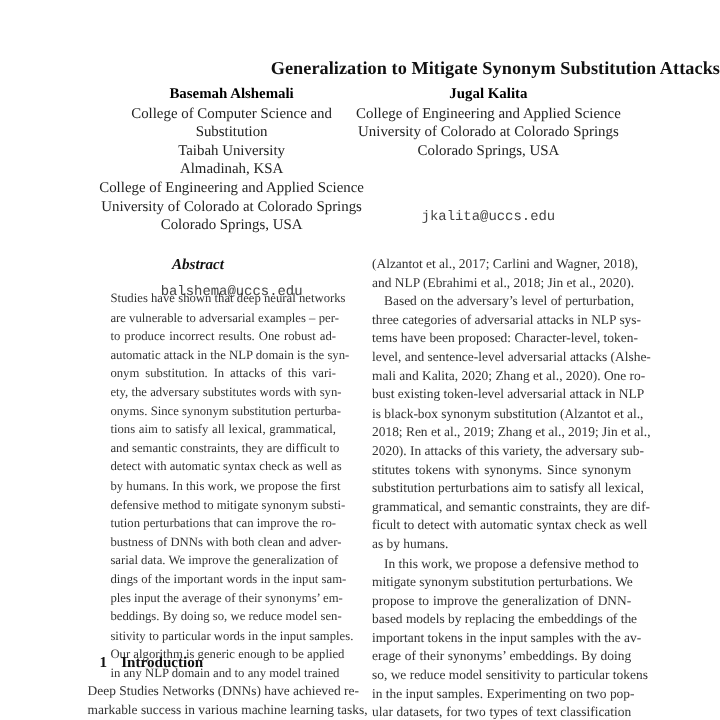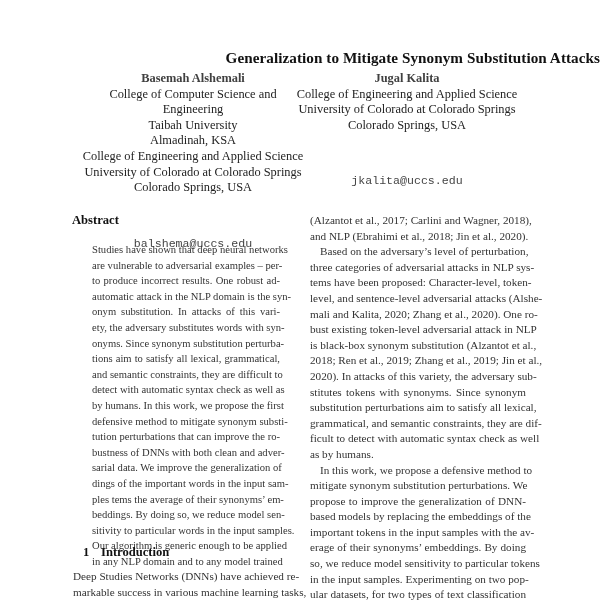--- a/index.html
+++ b/index.html
@@ -1,46 +1,46 @@
 <!DOCTYPE html>
 <html><head>
 <meta charset="utf-8">
 <style>
   html, body { margin: 0; padding: 0; background: #ffffff; }
   body { width: 600px; height: 600px; overflow: hidden; position: relative; font-family: "Liberation Serif", "DejaVu Serif", serif; color: #222; }
   .page { position: absolute; left: 0; top: 0; width: 600px; height: 600px; background: #fff; }
   .title { position: absolute; left: 0; width: 600px; top: 49px; text-align: right; font-weight: bold; font-size: 15.2px; color: #111; letter-spacing: 0.05px; }
   .author-block { position: absolute; text-align: center; font-size: 12.4px; line-height: 15.6px; color: #222; }
-  .author-block .name { font-weight: bold; color: #404040; }
+  .author-block .name { font-weight: bold; color: #000000; }
   .author-block .email { font-family: "Liberation Mono", "DejaVu Sans Mono", monospace; font-size: 11.6px; color: #444; margin-top: 40px; }
   .author-left { left: 78px; width: 230px; top: 71px; }
   .author-right { left: 294px; width: 226px; top: 71px; }
   .heading { position: absolute; font-weight: bold; color: #111; }
-  .abstract-heading { left: 72px; width: 218px; top: 213px; text-align: left; font-size: 12.6px; }
+  .abstract-heading { left: 56px; width: 218px; top: 213px; text-align: center; font-size: 12.6px; font-style: italic; }
   .intro-heading { left: 83px; top: 545px; font-size: 12.6px; }
   .intro-heading .num { display: inline-block; width: 18px; }
   .col-text { position: absolute; font-size: 10.6px; line-height: 15.6px; color: #333; }
   .col-text .ln { display: block; white-space: nowrap; text-align: justify; text-align-last: justify; height: 15.6px; }
   .col-text .ln.last { text-align-last: left; }
   .col-text .ln.indent { text-indent: 10px; }
   .abs-text { left: 92px; width: 188px; top: 242px; }
   .intro-text { left: 73px; width: 217px; top: 569px; font-size: 11.2px; }
   .right-text { left: 310px; width: 216px; top: 213px; font-size: 11.2px; line-height: 15.6px; }
 </style>
 </head>
 <body>
 
 <div class="page">
 
   <div class="title">Generalization to Mitigate Synonym Substitution Attacks</div>
 
   <div class="author-block author-left">
     <div class="name">Basemah Alshemali</div>
     <div>College of Computer Science and</div>
-    <div>Engineering</div>
+    <div>Substitution</div>
     <div>Taibah University</div>
     <div>Almadinah, KSA</div>
     <div>College of Engineering and Applied Science</div>
     <div>University of Colorado at Colorado Springs</div>
     <div>Colorado Springs, USA</div>
     <div class="email">balshema@uccs.edu</div>
   </div>
 
   <div class="author-block author-right">
     <div class="name">Jugal Kalita</div>
@@ -62,21 +62,21 @@
       <span class="ln">onyms.  Since synonym substitution perturba-</span>
       <span class="ln">tions aim to satisfy all lexical, grammatical,</span>
       <span class="ln">and semantic constraints, they are difficult to</span>
       <span class="ln">detect with automatic syntax check as well as</span>
       <span class="ln">by humans.  In this work, we propose the first</span>
       <span class="ln">defensive method to mitigate synonym substi-</span>
       <span class="ln">tution perturbations that can improve the ro-</span>
       <span class="ln">bustness of DNNs with both clean and adver-</span>
       <span class="ln">sarial data.  We improve the generalization of</span>
       <span class="ln">dings of the important words in the input sam-</span>
-      <span class="ln">ples tems the average of their synonyms’ em-</span>
+      <span class="ln">ples input the average of their synonyms’ em-</span>
       <span class="ln">beddings.  By doing so, we reduce model sen-</span>
       <span class="ln">sitivity to particular words in the input samples.</span>
       <span class="ln">Our algorithm is generic enough to be applied</span>
       <span class="ln">in any NLP domain and to any model trained</span>
     </div>
 
   <div class="heading intro-heading">
     <span class="num">1</span><span>Introduction</span>
   </div>
 

